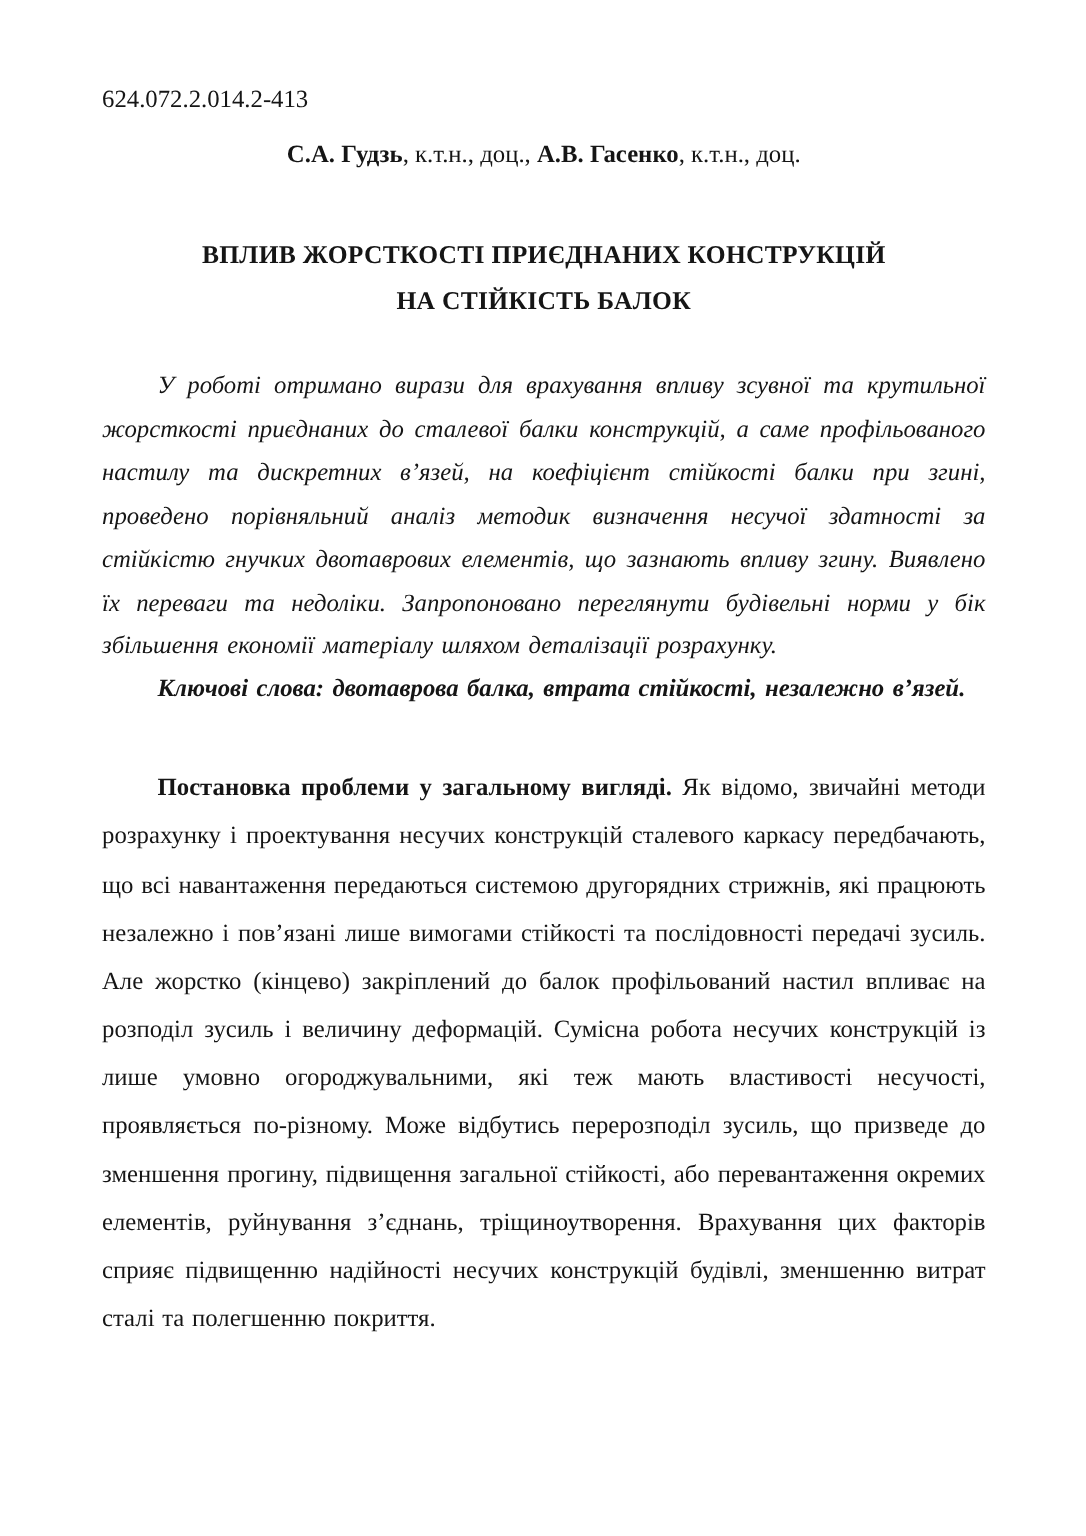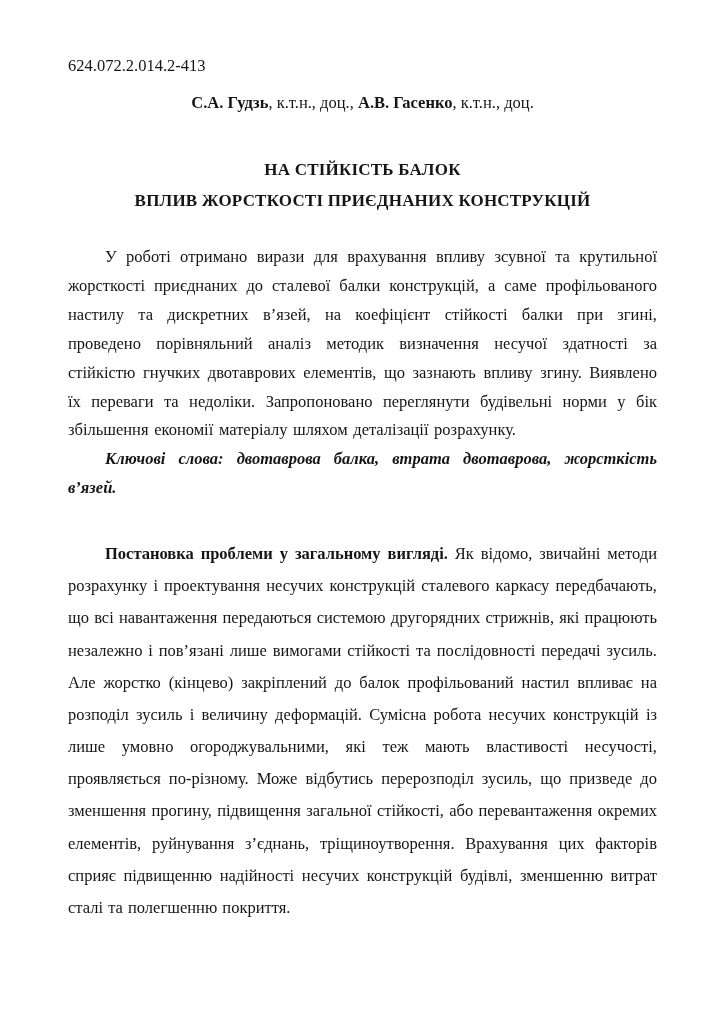--- a/index.html
+++ b/index.html
@@ -30,20 +30,21 @@
   .b { font-weight: bold; }
   .title {
     text-align: center;
     font-weight: bold;
     font-size: 17px;
     line-height: 1.8;
     margin: 0 0 27px 0;
     letter-spacing: 0.2px;
   }
   .abstract {
+    font-style: italic;
     text-align: justify;
     text-indent: 37px;
     line-height: 1.75;
     margin: 0;
     word-spacing: 1.5px;
   }
   .keywords {
     font-style: italic;
     font-weight: bold;
     text-align: justify;
@@ -63,24 +64,24 @@
 </head>
 <body>
 
 <div class="page">
 
   <div class="udc">624.072.2.014.2-413</div>
 
   <div class="authors"><span class="b">С.А. Гудзь</span><span>, к.т.н., доц., </span><span class="b">А.В. Гасенко</span><span>, к.т.н., доц.</span></div>
 
   <div class="title">
+    <div>ВПЛИВ ЖОРСТКОСТІ ПРИЄДНАНИХ КОНСТРУКЦІЙ</div>
     <div>НА СТІЙКІСТЬ БАЛОК</div>
-    <div>ВПЛИВ ЖОРСТКОСТІ ПРИЄДНАНИХ КОНСТРУКЦІЙ</div>
   </div>
 
   <p class="abstract">У роботі отримано вирази для врахування впливу зсувної та крутильної жорсткості приєднаних до сталевої балки конструкцій, а саме профільованого настилу та дискретних в’язей, на коефіцієнт стійкості балки при згині, проведено порівняльний аналіз методик визначення несучої здатності за стійкістю гнучких двотаврових елементів, що зазнають впливу згину. Виявлено їх переваги та недоліки. Запропоновано переглянути будівельні норми у бік збільшення економії матеріалу шляхом деталізації розрахунку.</p>
 
-  <p class="keywords">Ключові слова: двотаврова балка, втрата двотаврова, жорсткість в’язей.</p>
+  <p class="keywords">Ключові слова: двотаврова балка, втрата стійкості, незалежно в’язей.</p>
 
   <p class="body-para"><span class="b">Постановка проблеми у загальному вигляді.</span><span> Як відомо, звичайні методи розрахунку і проектування несучих конструкцій сталевого каркасу передбачають, що всі навантаження передаються системою другорядних стрижнів, які працюють незалежно і пов’язані лише вимогами стійкості та послідовності передачі зусиль. Але жорстко (кінцево) закріплений до балок профільований настил впливає на розподіл зусиль і величину деформацій. Сумісна робота несучих конструкцій із лише умовно огороджувальними, які теж мають властивості несучості, проявляється по-різному. Може відбутись перерозподіл зусиль, що призведе до зменшення прогину, підвищення загальної стійкості, або перевантаження окремих елементів, руйнування з’єднань, тріщиноутворення. Врахування цих факторів сприяє підвищенню надійності несучих конструкцій будівлі, зменшенню витрат сталі та полегшенню покриття.</span></p>
 
 
 </div>
 
 </body></html>

